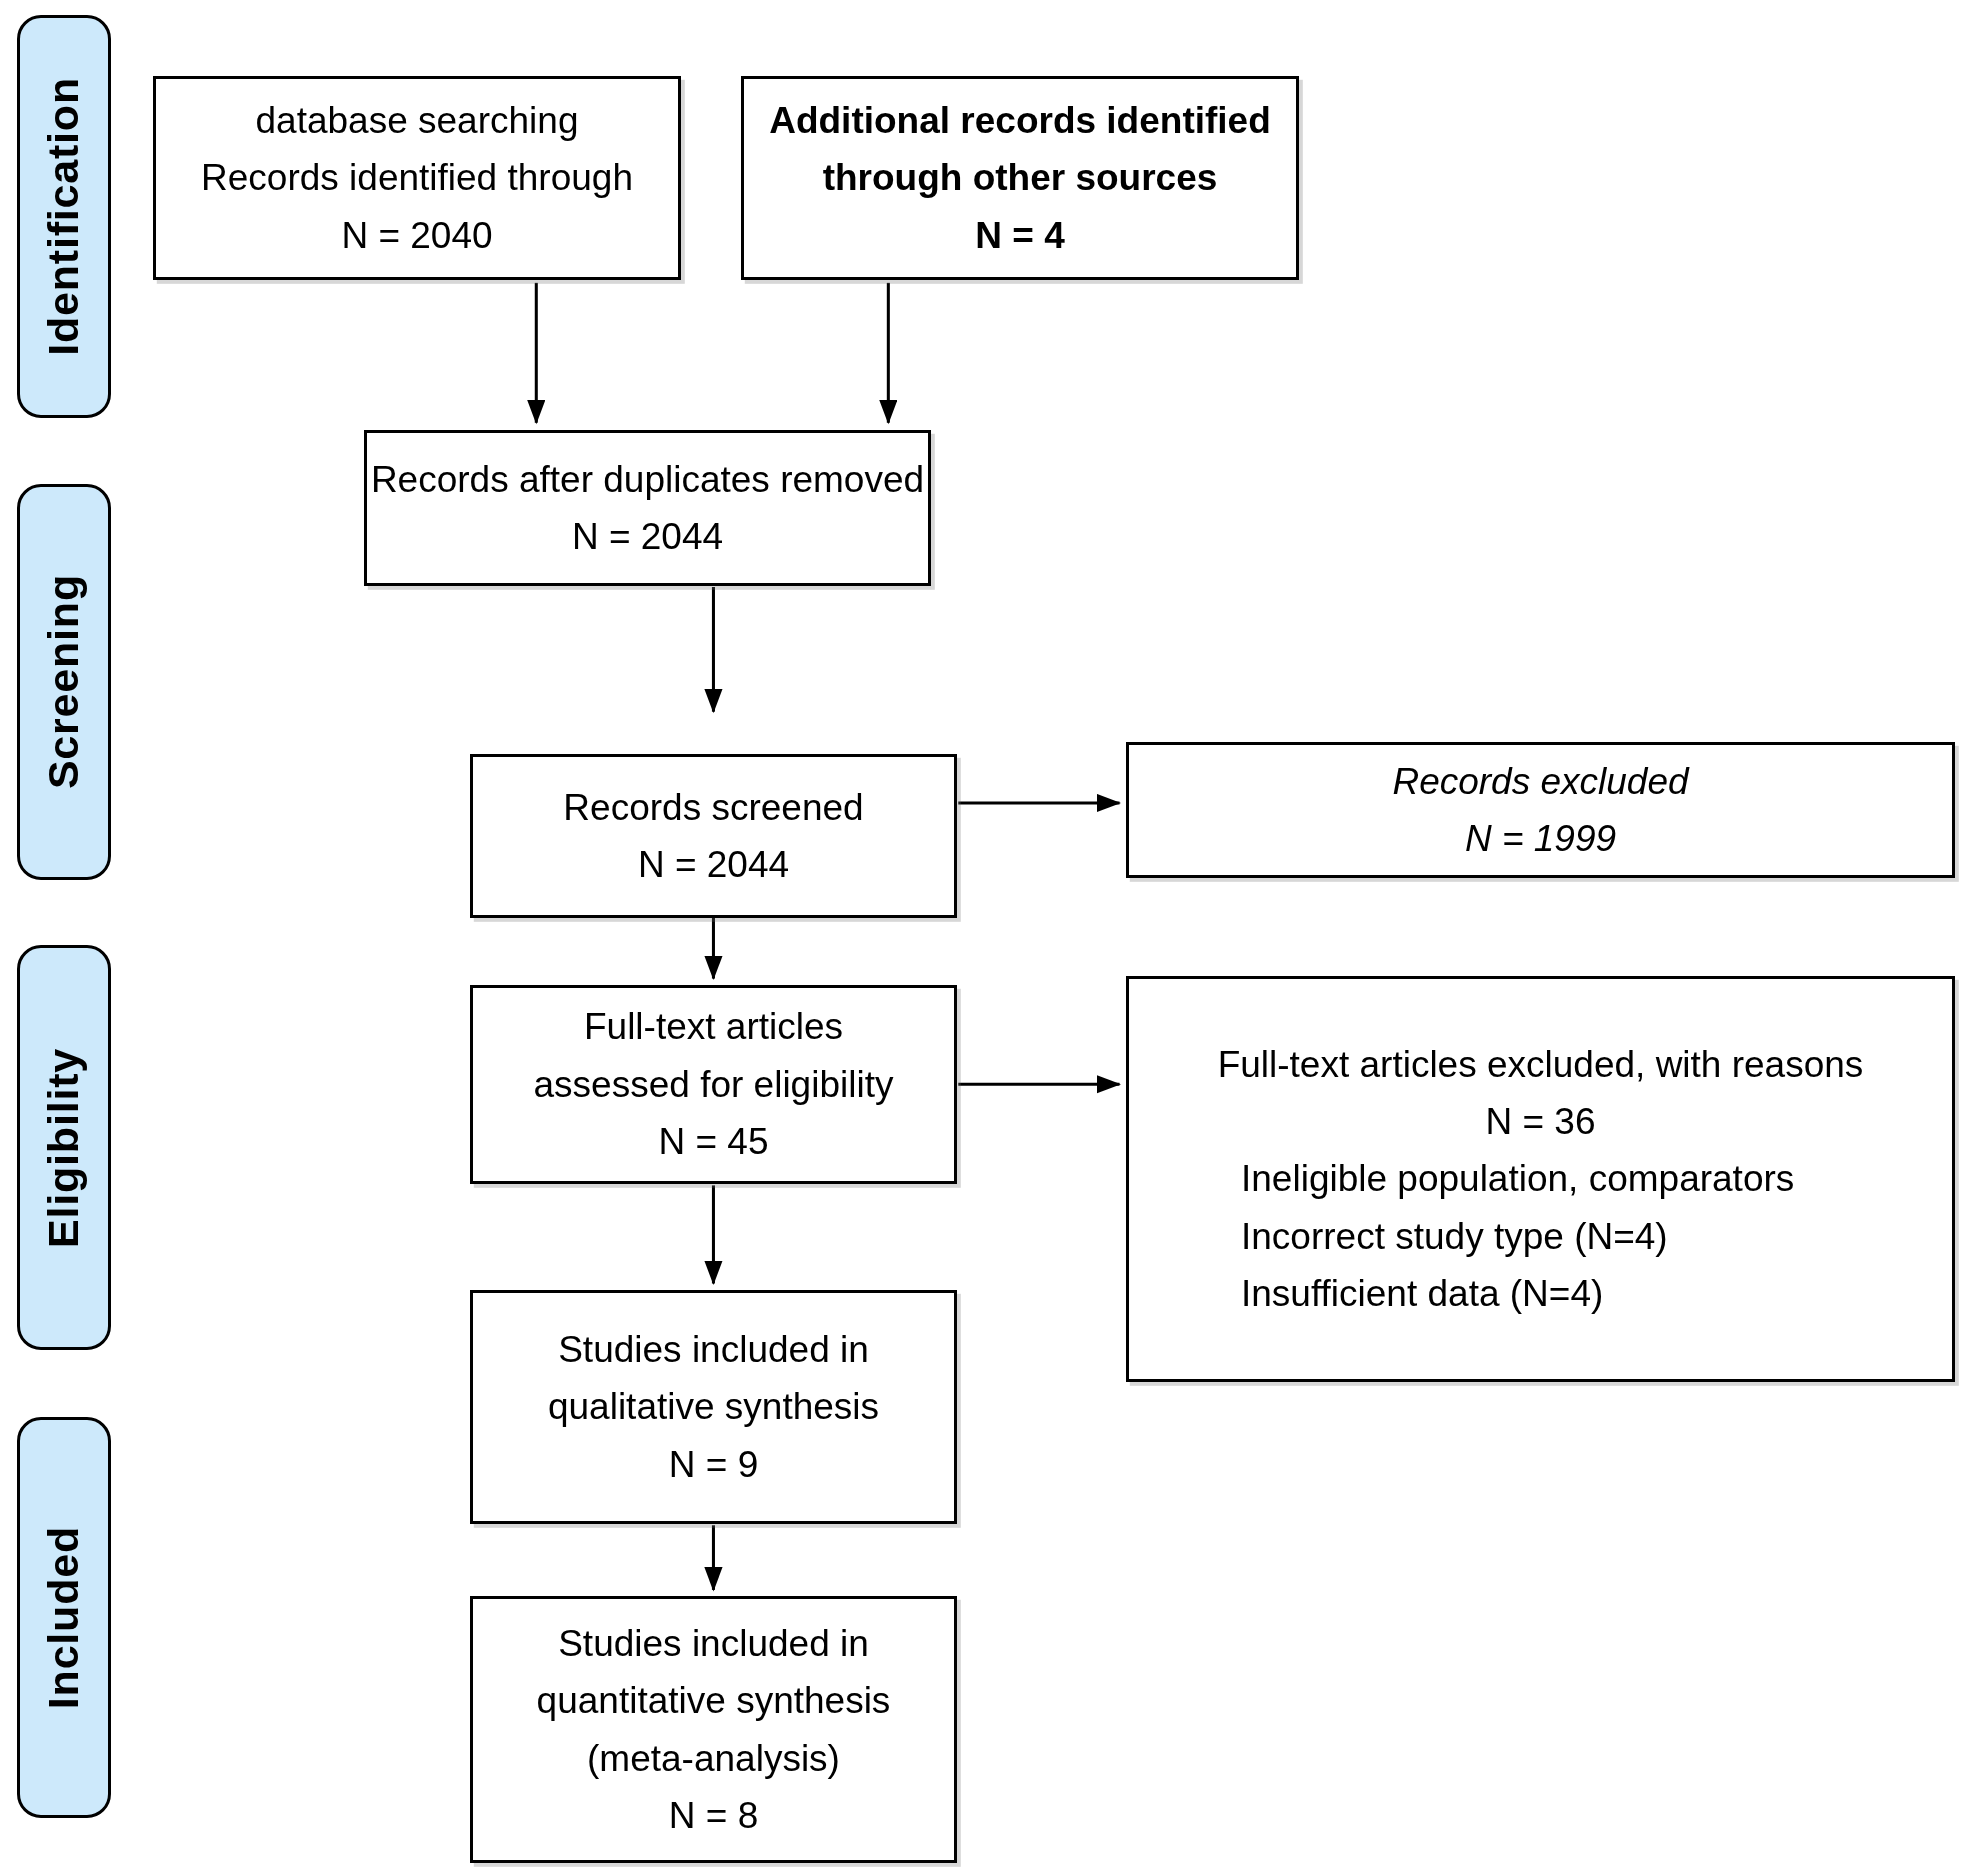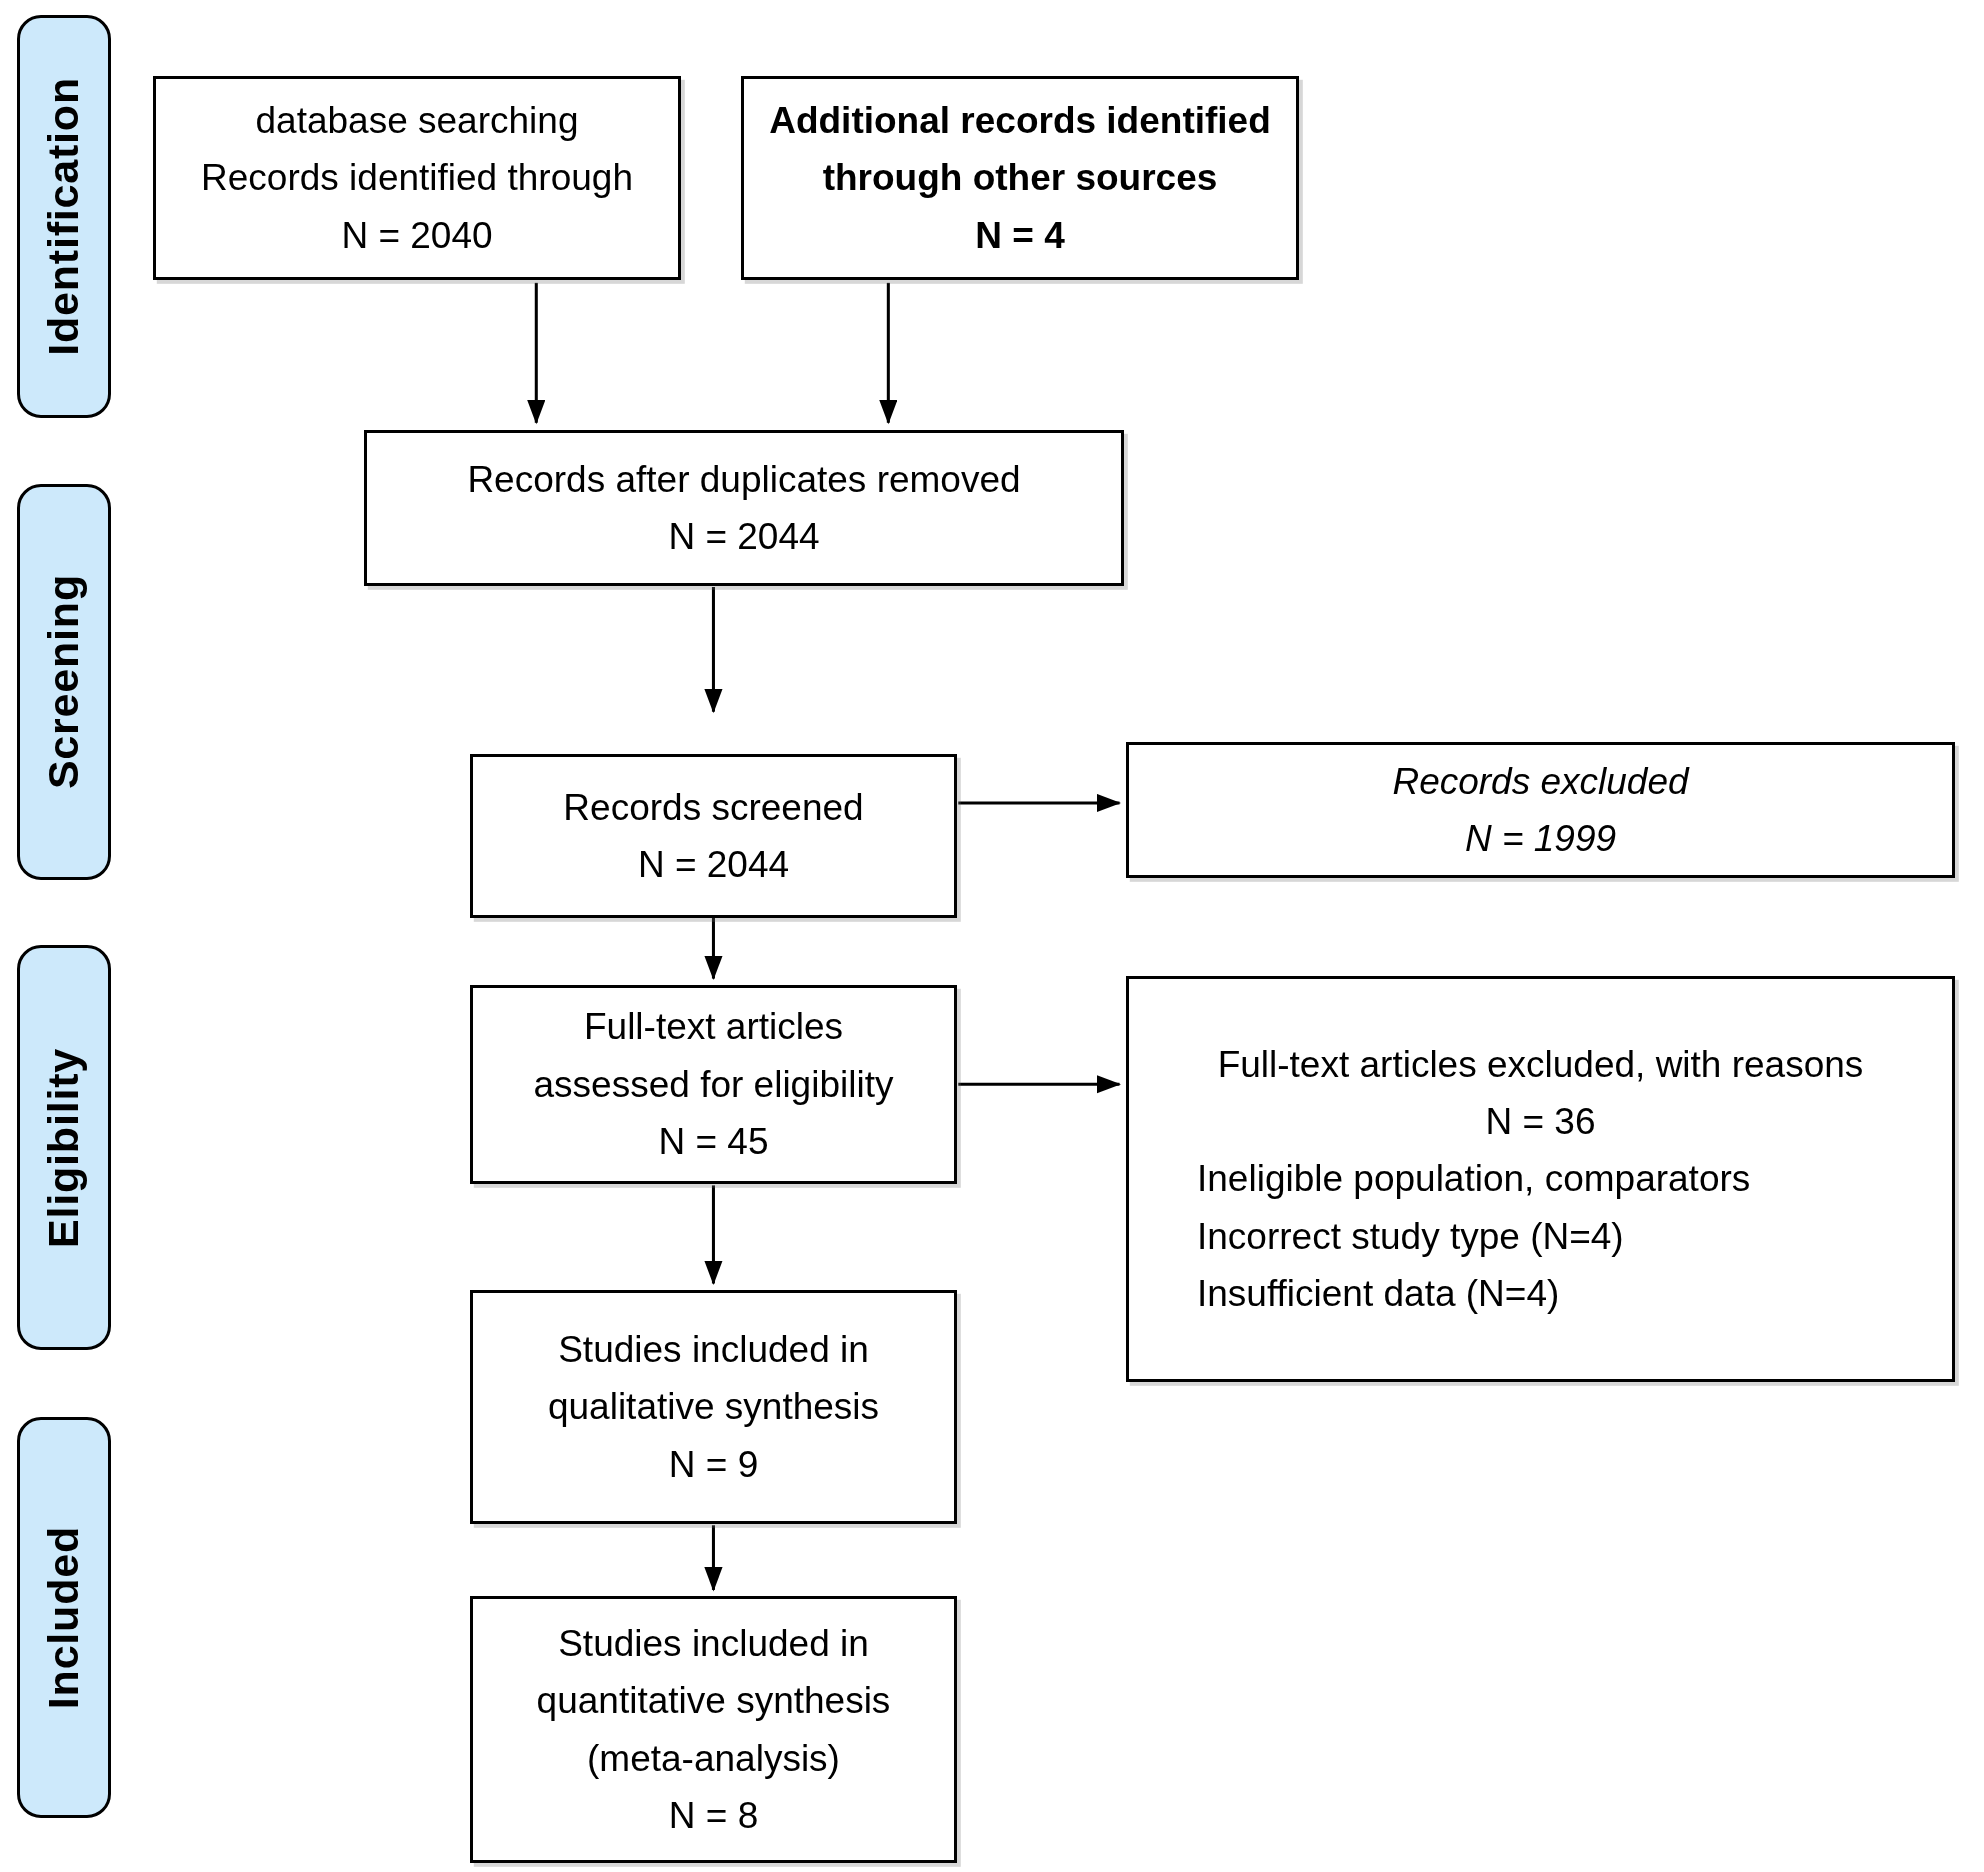--- a/index.html
+++ b/index.html
@@ -58,30 +58,30 @@
     align-items: center;
     justify-content: center;
     text-align: center;
     font-size: 37px;
     line-height: 1.55;
   }
   .fbox .line { white-space: nowrap; }
 
   #box-identified   { left: 153px;  top: 76px;  width: 528px;  height: 204px; }
   #box-additional   { left: 741px;  top: 76px;  width: 558px;  height: 204px; font-weight: bold; }
-  #box-dedup        { left: 364px;  top: 430px;  width: 760px;  height: 156px; }
+  #box-dedup        { left: 364px;  top: 430px;  width: 567px;  height: 156px; }
   #box-screened     { left: 470px;  top: 718px;  width: 487px;  height: 164px; margin-top: 36px; }
   #box-excluded     { left: 1126px; top: 742px;  width: 829px; height: 136px; font-style: italic; }
   #box-fulltext     { left: 470px;  top: 985px; width: 487px;  height: 199px; }
   #box-ft-excluded  { left: 1126px; top: 976px; width: 829px; height: 406px; align-items: stretch; }
   #box-qualitative  { left: 470px;  top: 1290px; width: 487px;  height: 234px; }
   #box-quantitative { left: 470px;  top: 1596px; width: 487px;  height: 267px; }
 
   #box-ft-excluded .header { text-align: center; }
-  #box-ft-excluded .reasons { text-align: left; padding-left: 68px; }
+  #box-ft-excluded .reasons { text-align: left; padding-left: 68px; margin-left: 44px; }
 
   
   #arrow-layer {
     position: absolute;
     left: 0; top: 0;
     width: 1985px;
     height: 1872px;
     pointer-events: none;
   }
   .arrow { stroke: var(--arrow); stroke-width: 4px; fill: none; }

